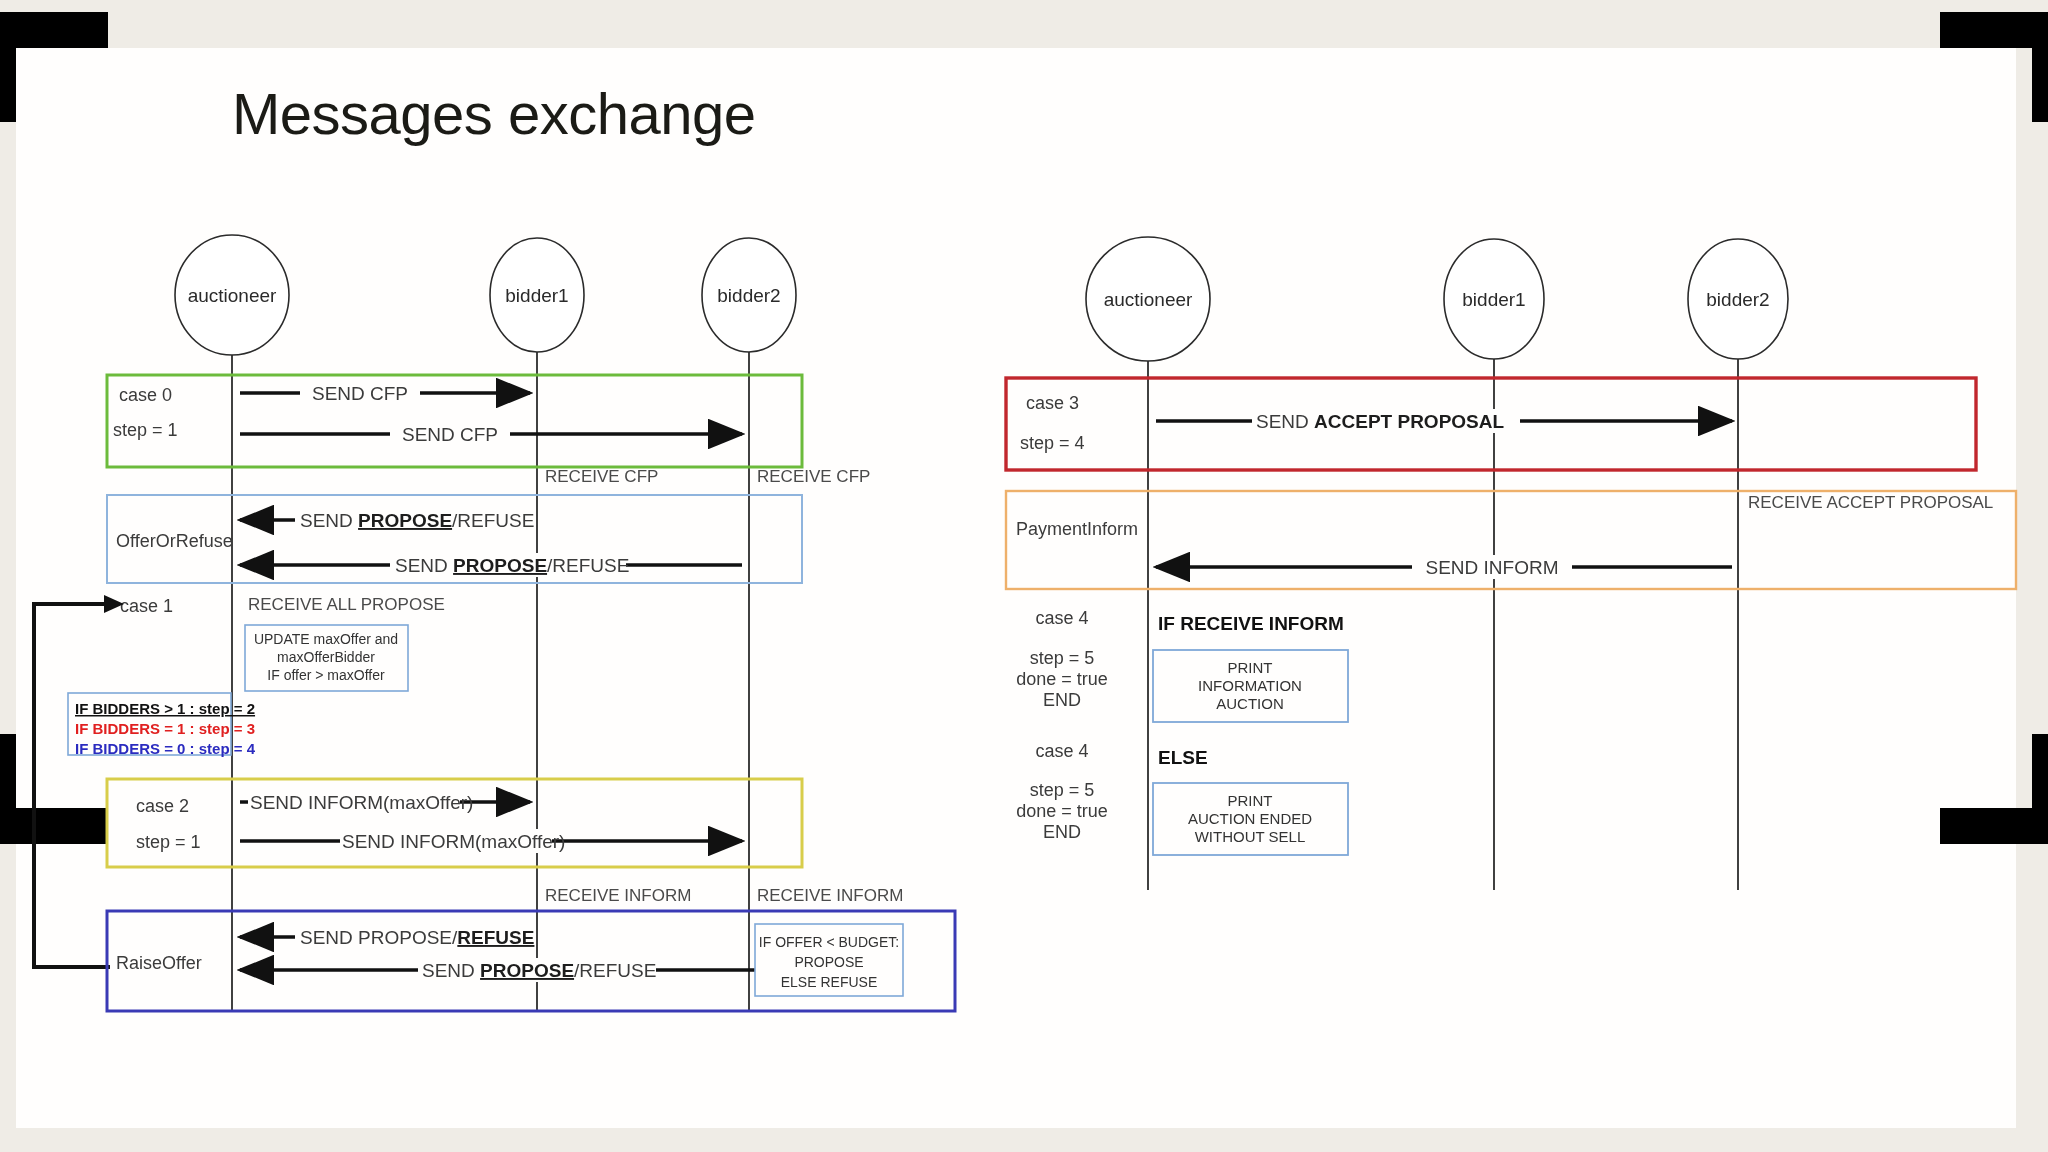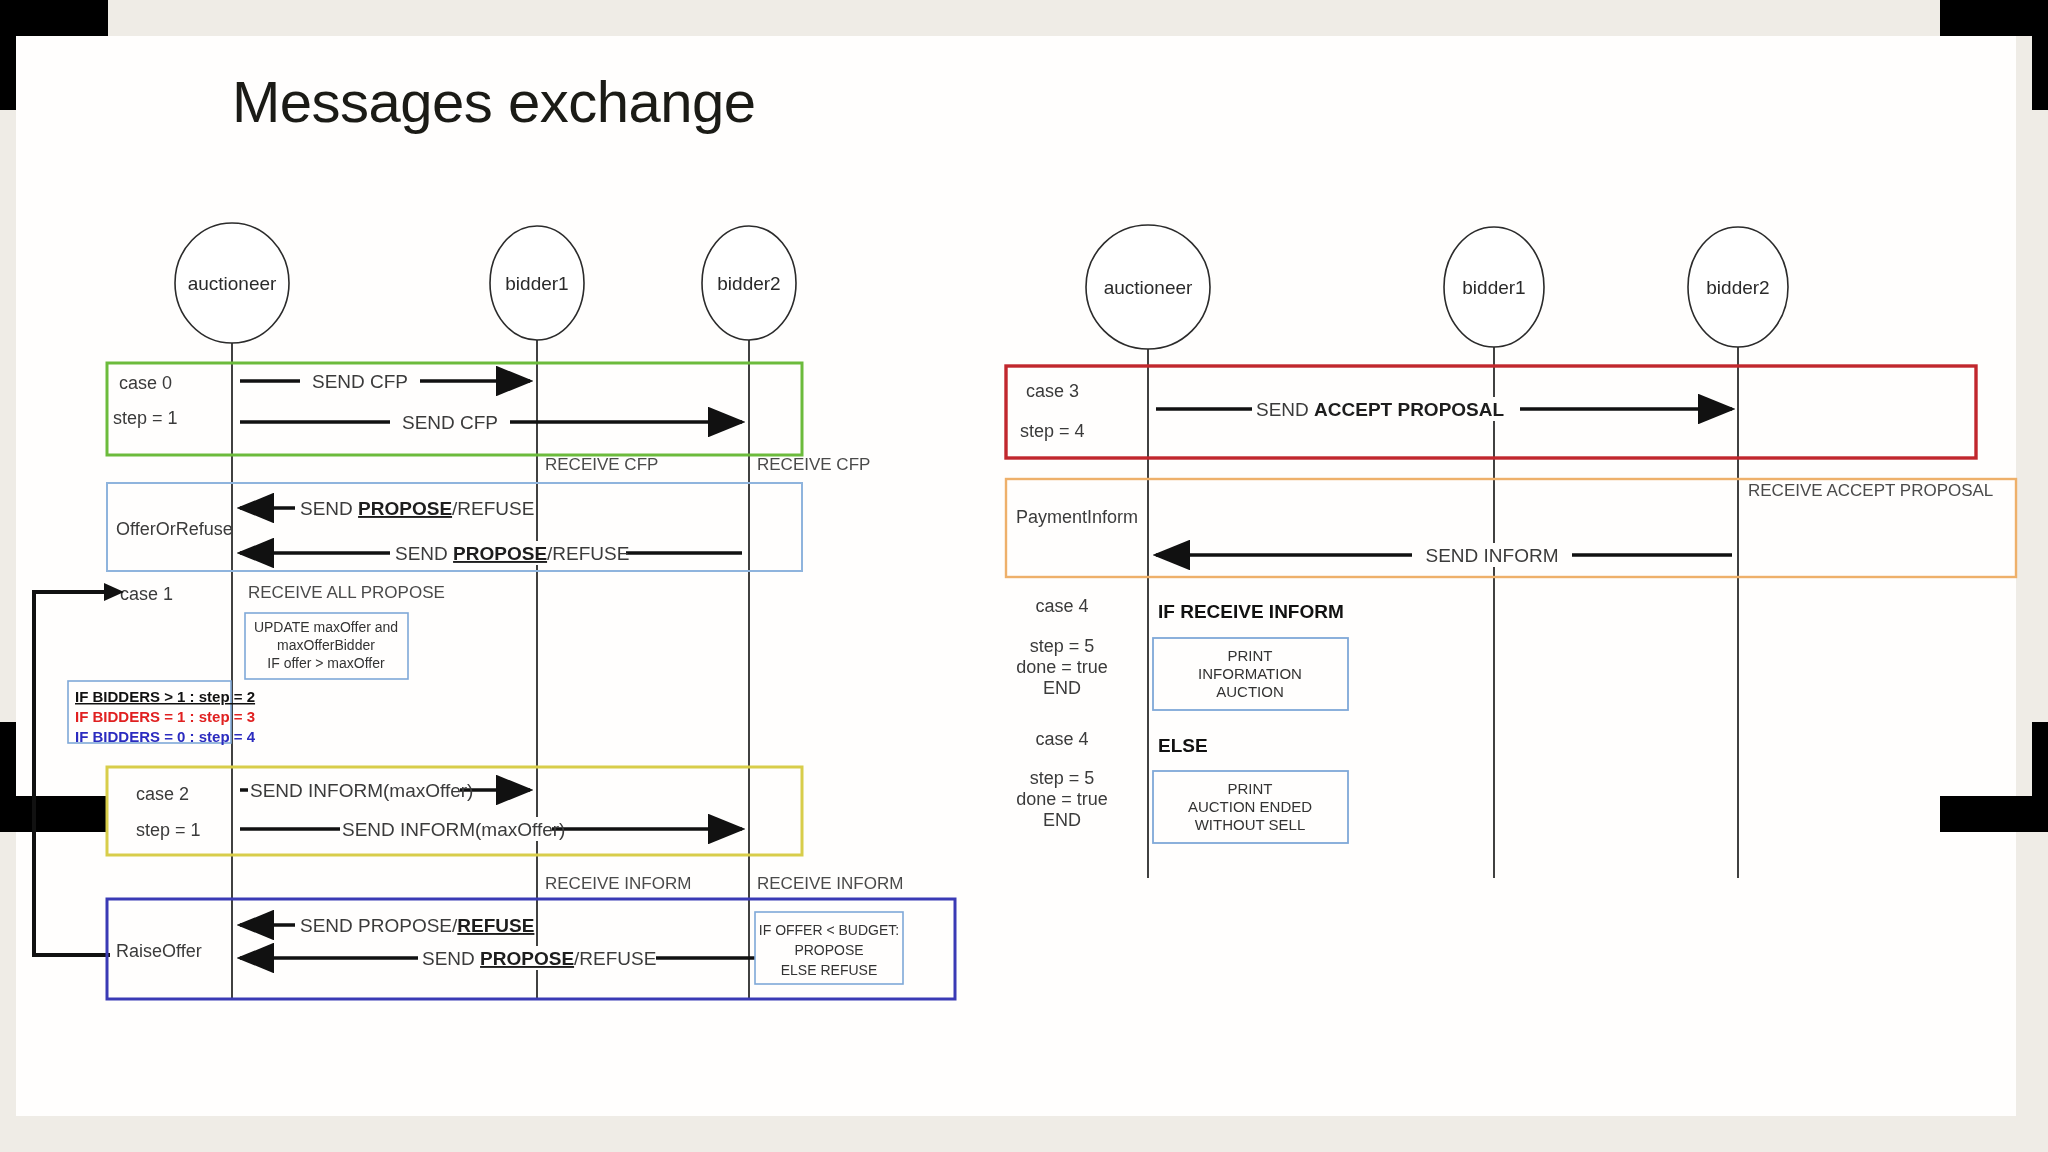--- a/index.html
+++ b/index.html
@@ -2,21 +2,21 @@
 <html><head>
 <meta charset="utf-8">
 <style>
   html,body{margin:0;padding:0;}
   body{
     width:2048px;height:1152px;
     background:#efece6;
     font-family:"Liberation Sans", sans-serif;
     overflow:hidden;
   }
-  #stage{position:relative;width:2048px;height:832px;}
+  #stage{position:relative;width:2048px;height:832px;margin-top:12px;}
 
   
   .page-sheet{
     position:absolute;left:16px;top:36px;width:2000px;height:1080px;
     background:#fffefd;
   }
   
   .corner{position:absolute;background:#000;}
   .c-tl-h{left:0;top:0;width:108px;height:36px;}
   .c-tl-v{left:0;top:0;width:16px;height:110px;}

